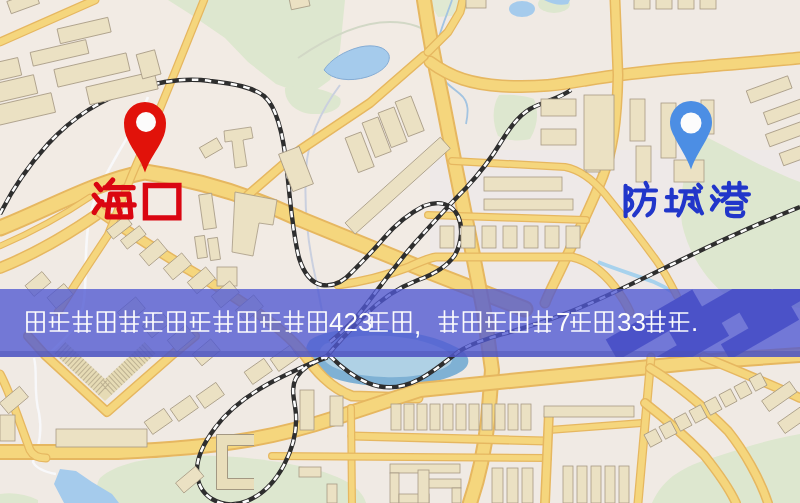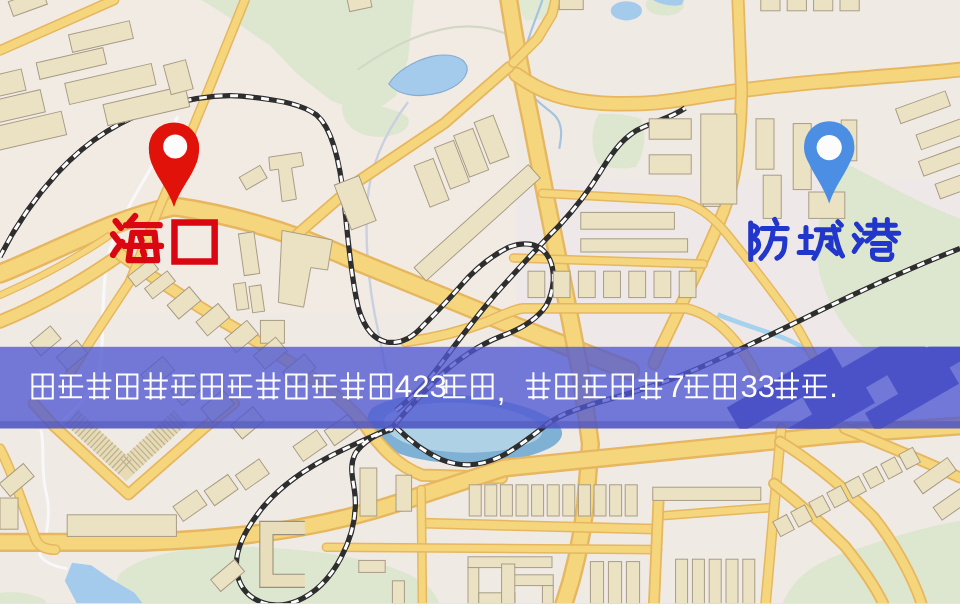--- a/index.html
+++ b/index.html
@@ -1,16 +1,16 @@
 <!DOCTYPE html>
 <html><head>
 <meta charset="utf-8">
 <style>
 html,body{margin:0;padding:0;background:#fff;}
-#map{position:relative;width:800px;height:503px;overflow:hidden;background:#7dd3fc;font-family:"Liberation Sans",sans-serif;}
+#map{position:relative;width:800px;height:503px;overflow:hidden;background:#bef264;font-family:"Liberation Sans",sans-serif;}
 .rb{fill:none;stroke:#eab95e;stroke-linecap:round;stroke-linejoin:round;}
 .rf{fill:none;stroke:#f8d87c;stroke-linecap:round;stroke-linejoin:round;}
 .rlb{fill:none;stroke:#2e2e2e;stroke-width:4.4;}
 .rld{fill:none;stroke:#ffffff;stroke-width:2.5;stroke-dasharray:6.5 6.5;}
 .bld{fill:#eee3c4;stroke:#a89c85;stroke-width:0.8;}
 .grn{fill:#dfe9d0;stroke:none;}
 .wat{fill:#a6cdf0;}
 .bt{fill:none;stroke:#fff;stroke-width:1.7;stroke-linecap:square;}
 </style>
 </head>

